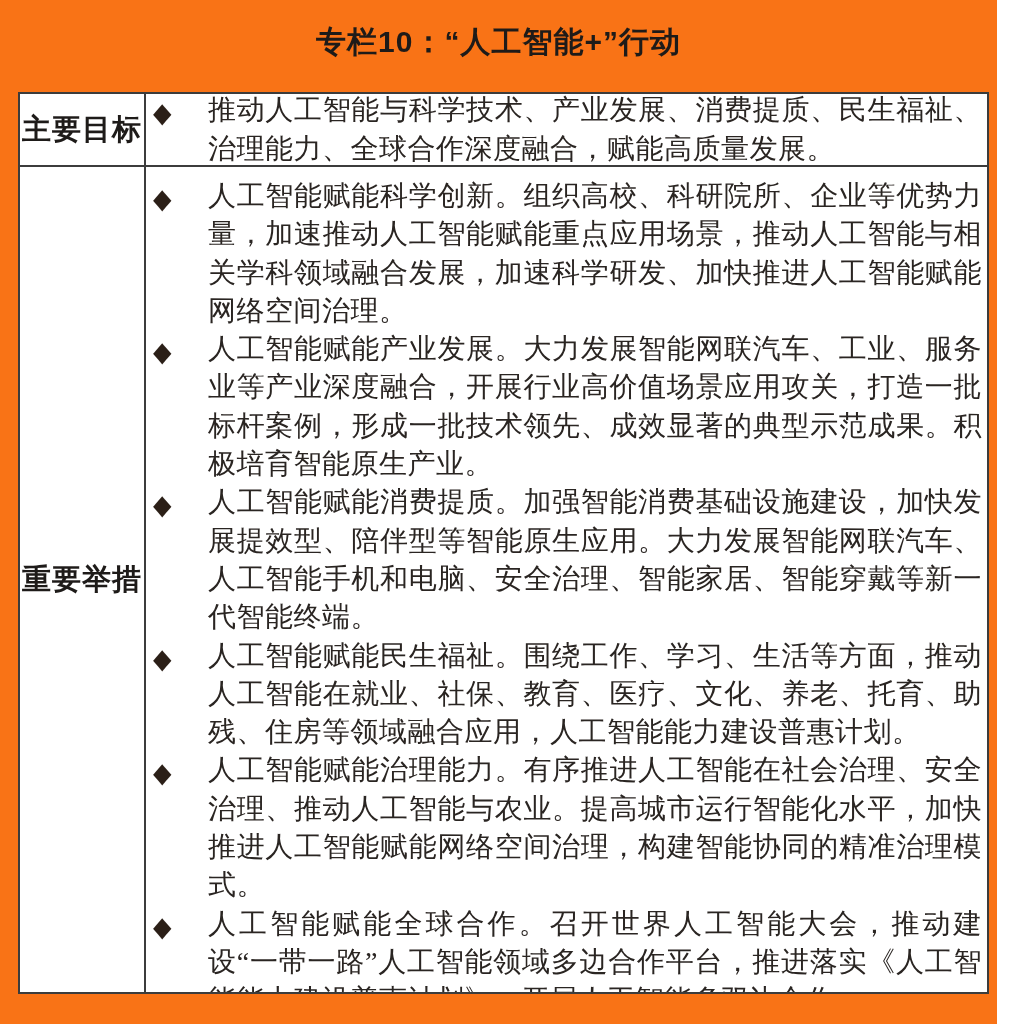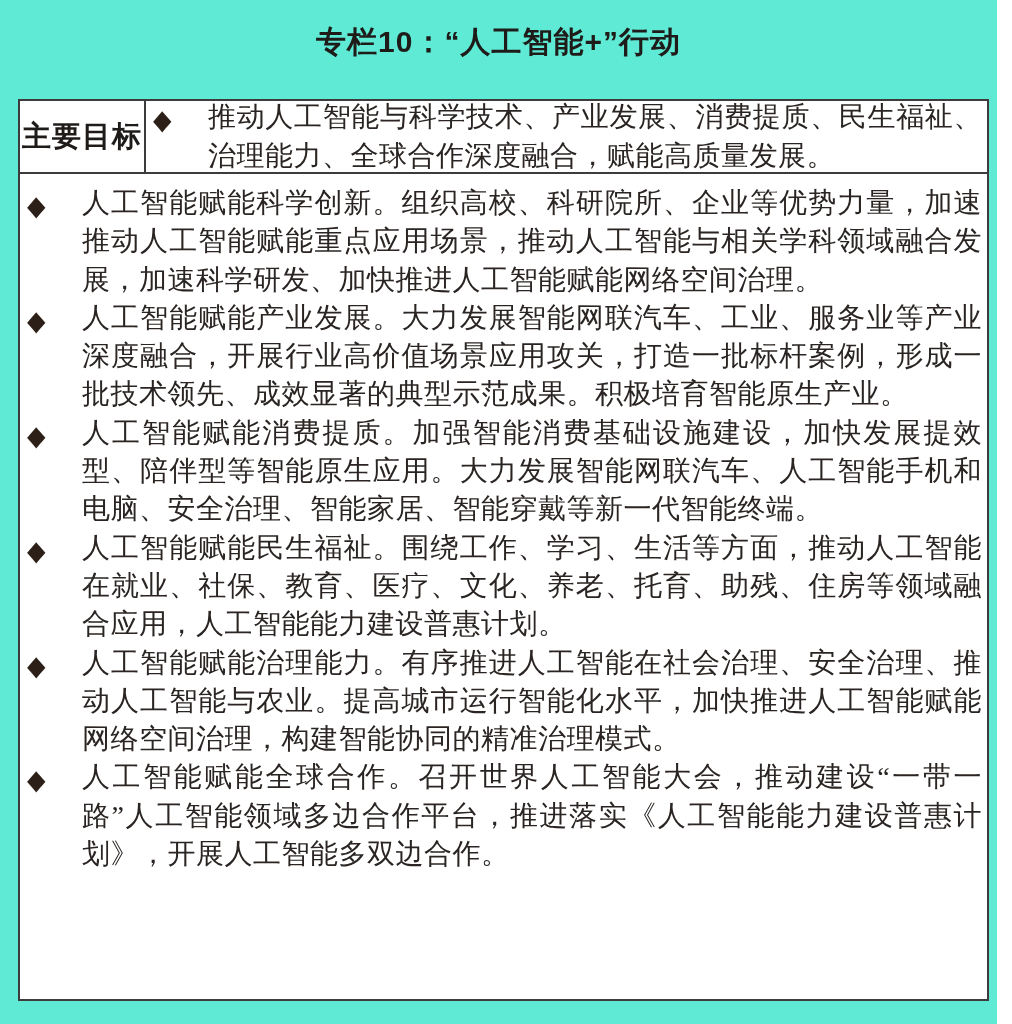--- a/index.html
+++ b/index.html
@@ -4,40 +4,40 @@
 <style>
   html, body {
     margin: 0;
     padding: 0;
     background: #ffffff;
   }
   .page {
     position: relative;
     width: 997px;
     height: 1024px;
-    background: #5eead4;
+    background: #f97316;
     overflow: hidden;
   }
   .doc-title {
     position: absolute;
     top: 22px;
     left: 0;
     width: 100%;
     text-align: center;
     font-family: "Liberation Sans", sans-serif;
     font-weight: bold;
     font-size: 30px;
     letter-spacing: 1px;
     color: #1e1b19;
     white-space: nowrap;
   }
   .policy-table {
     position: absolute;
     left: 18px;
-    top: 99px;
+    top: 92px;
     width: 971px;
     height: 902px;
     box-sizing: border-box;
     border: 2px solid #3c3c3c;
     display: flex;
     flex-direction: column;
     background: #ffffff;
   }
   .t-row {
     display: flex;
@@ -116,20 +116,21 @@
       <div class="label-cell">主要目标</div>
       <div class="content-cell">
         <div class="bullet">
           <span class="bullet-icon">◆</span>
           <p class="bullet-text">推动人工智能与科学技术、产业发展、消费提质、民生福祉、治理能力、全球合作深度融合，赋能高质量发展。</p>
         </div>
       </div>
     </div>
 
     <div class="t-row measures">
+      <div class="label-cell">重要举措</div>
       <div class="content-cell">
 
         <div class="bullet">
           <span class="bullet-icon">◆</span>
           <p class="bullet-text">人工智能赋能科学创新。组织高校、科研院所、企业等优势力量，加速推动人工智能赋能重点应用场景，推动人工智能与相关学科领域融合发展，加速科学研发、加快推进人工智能赋能网络空间治理。</p>
         </div>
 
         <div class="bullet">
           <span class="bullet-icon">◆</span>
           <p class="bullet-text">人工智能赋能产业发展。大力发展智能网联汽车、工业、服务业等产业深度融合，开展行业高价值场景应用攻关，打造一批标杆案例，形成一批技术领先、成效显著的典型示范成果。积极培育智能原生产业。</p>

